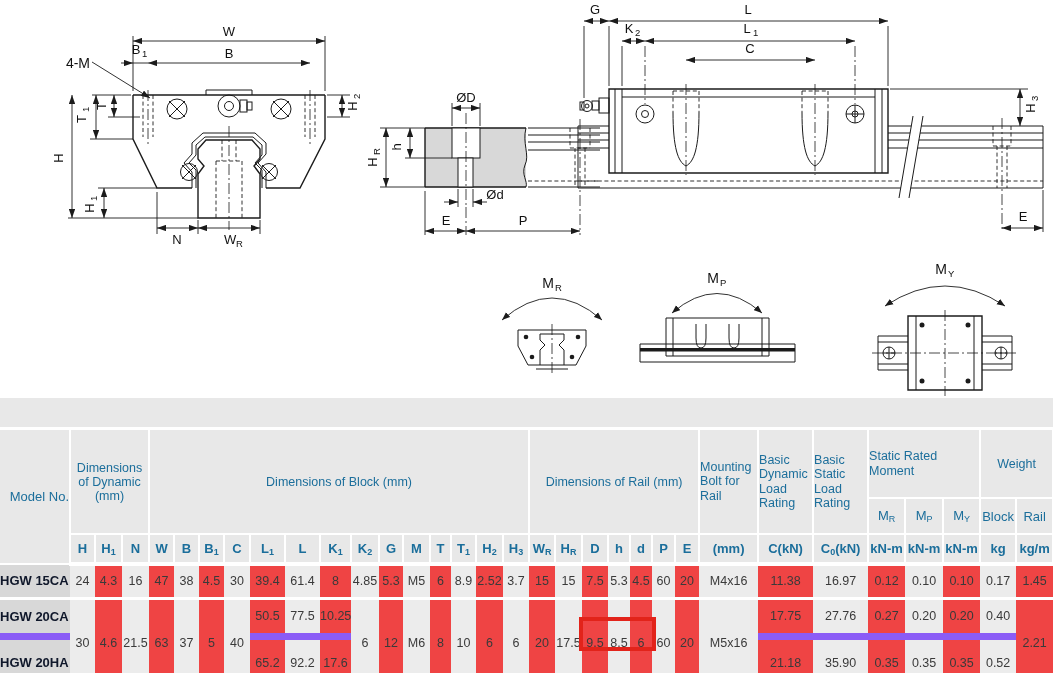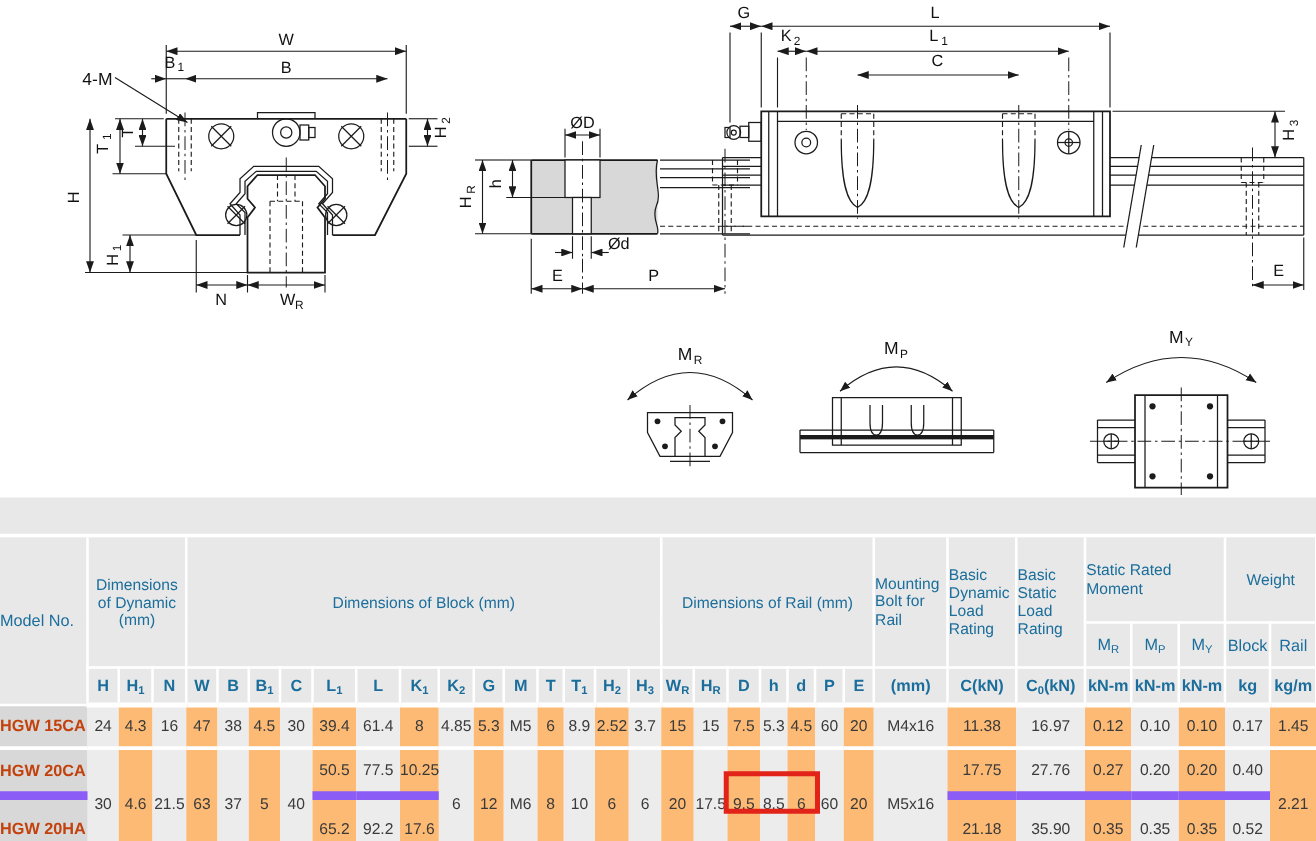--- a/index.html
+++ b/index.html
@@ -22,28 +22,28 @@
   .band{height:29px;background:#e8e8e8;border-bottom:3px solid #fff;}
   table.t{border-collapse:collapse;table-layout:fixed;width:1053px;}
   table.t th, table.t td{box-sizing:border-box;padding:0;vertical-align:middle;
       font-family:"Liberation Sans",sans-serif;}
   th{background:#e8e8e8;color:#1b6e9b;font-weight:400;font-size:12.5px;
      border-right:2px solid #fff;border-bottom:2px solid #fff;text-align:center;}
   tr.hA th{height:68px;}
   tr.hB th{height:36px;font-size:13px;}
   tr.hC th{height:30px;border-bottom:4px solid #fff;font-weight:700;font-size:13px;}
   th.tl{text-align:left;padding:3px 2px 3px 6px;line-height:1.15;}
-  th.model{text-align:left;padding-left:9px;font-size:13px;}
+  th.model{text-align:right;padding-left:9px;font-size:13px;}
   td{font-size:12.5px;color:#3a3a3a;text-align:center;}
   tr.d1 td{height:34px;}
   tr.d2 td{height:38px;border-top:3px solid #fff;}
   tr.d3 td{height:50px;border-top:7px solid #8b5cf6;}
-  td.mo{background:#d8d8d8;text-align:left;padding-left:9px;font-weight:700;font-size:13px;color:#c2410c;}
+  td.mo{background:#d8d8d8;text-align:left;padding-left:9px;font-weight:700;font-size:13px;color:#0f172a;}
   .c-l{background:#ececec;margin-left:24px;}
-  .c-d{background:#fdba74;}
+  .c-d{background:#ef4444;}
   .sb{font-size:9px;vertical-align:-2px;}
   .redbox{position:absolute;left:579px;top:617px;width:77px;height:34px;
           border:4px solid #e2231a;box-sizing:border-box;z-index:5;}
 </style>
 </head>
 <body>
 
 <div class="page">
 
   <svg style="left:28px;top:6px" width="335" height="244" viewBox="0 0 335 244">

